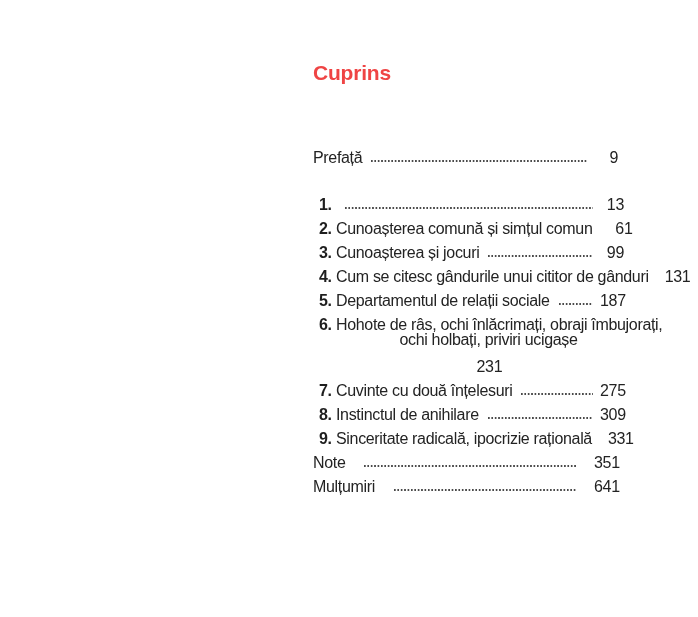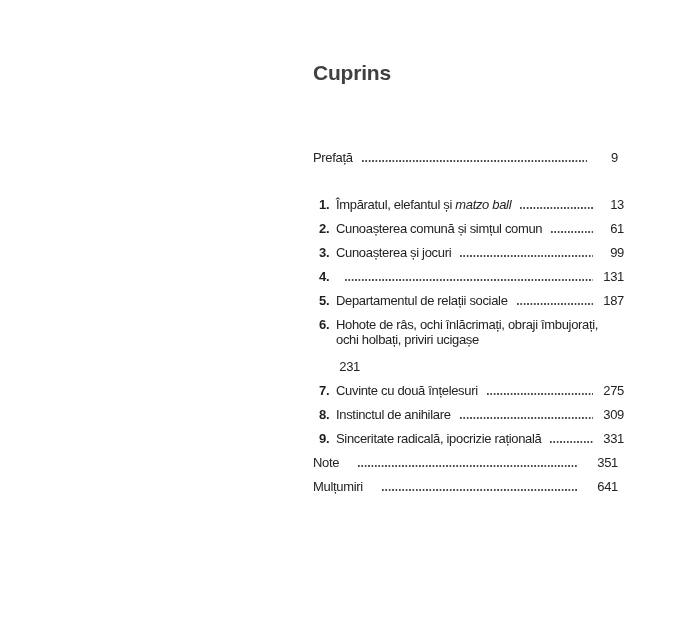--- a/index.html
+++ b/index.html
@@ -18,27 +18,27 @@
     top: 0;
     width: 305px;
   }
   .doc-title {
     margin: 0;
     padding-top: 60px;
     font-size: 21px;
     line-height: 26px;
     font-weight: 700;
     letter-spacing: -0.2px;
-    color: #404040;
+    color: #ef4444;
   }
   .row {
     display: flex;
-    align-items: flex-start;
+    align-items: center;
     width: 100%;
-    font-size: 13px;
+    font-size: 16px;
     line-height: 15.5px;
     letter-spacing: -0.33px;
   }
   .front-row { margin-top: 64px; }
   .chapters { margin-top: 31px; }
   .row.chapter { padding-left: 6px; margin-bottom: 8.5px; }
   .row.chapter.wrap-first { margin-bottom: 0; }
   .row.chapter.cont { padding-left: 23px; flex-direction: column; }
   .num {
     flex: none;
@@ -81,41 +81,41 @@
     <div class="row front-row">
       <span class="label">Prefață</span>
       <span class="leader"></span>
       <span class="pageno">9</span>
     </div>
 
     <div class="chapters">
 
       <div class="row chapter">
         <span class="num">1.</span>
-        <span class="title"><span>Împăratul, elefantul și </span><span class="it">matzo ball</span></span>
         <span class="leader"></span>
         <span class="pageno">13</span>
       </div>
 
       <div class="row chapter">
         <span class="num">2.</span>
         <span class="title">Cunoașterea comună și simțul comun</span>
         <span class="leader"></span>
         <span class="pageno">61</span>
       </div>
 
       <div class="row chapter">
         <span class="num">3.</span>
         <span class="title">Cunoașterea și jocuri</span>
         <span class="leader"></span>
         <span class="pageno">99</span>
       </div>
 
       <div class="row chapter">
         <span class="num">4.</span>
+        <span class="title">Cum se citesc gândurile unui cititor de gânduri</span>
         <span class="leader"></span>
         <span class="pageno">131</span>
       </div>
 
       <div class="row chapter">
         <span class="num">5.</span>
         <span class="title">Departamentul de relații sociale</span>
         <span class="leader"></span>
         <span class="pageno">187</span>
       </div>

